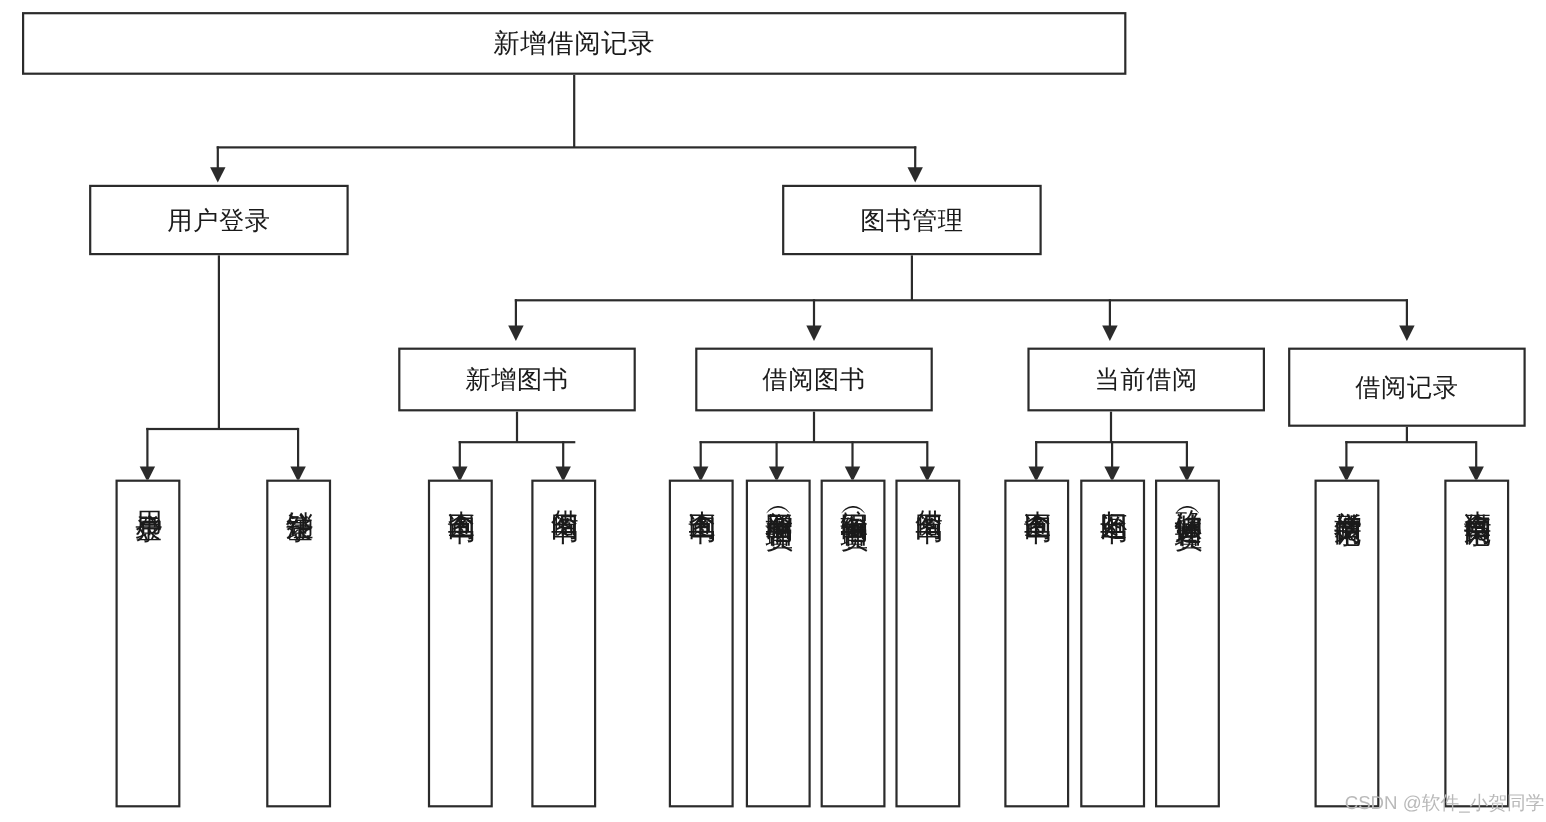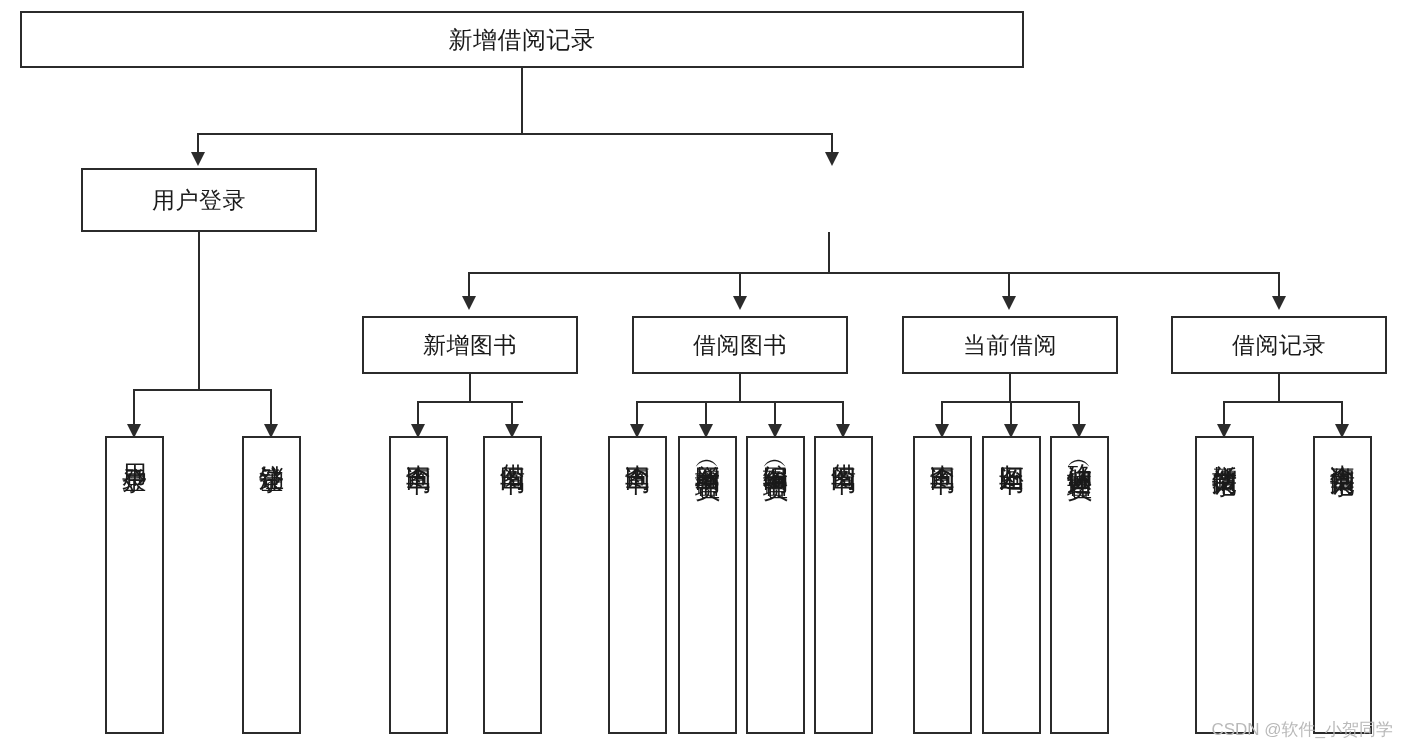--- a/index.html
+++ b/index.html
@@ -56,21 +56,21 @@
   .arrow{
     position:absolute;
     width:0;height:0;
     border-left:7px solid transparent;
     border-right:7px solid transparent;
     border-top:14px solid #2b2b2b;
     z-index:2;
   }
   #watermark{
     position:absolute;
-    right:12px;
+    right:1px;
     bottom:6px;
     font-size:17px;
     color:#b9b9b9;
     white-space:nowrap;
     z-index:4;
     font-family:"Liberation Sans","DejaVu Sans",sans-serif;
   }
 </style>
 </head>
 <body>
@@ -85,20 +85,23 @@
   <div class="ln h" style="left:197px; top:133px; width:636px; height:2px;"></div>
   <div class="ln v" style="left:197px; top:133px; width:2px; height:20px;"></div>
   <div class="arrow" style="left:191px; top:152px;"></div>
   <div class="ln v" style="left:831px; top:133px; width:2px; height:20px;"></div>
   <div class="arrow" style="left:825px; top:152px;"></div>
 
   <div class="node h" style="left:81px; top:168px; width:236px; height:64px;">
     <span class="lbl">用户登录</span>
   </div>
 
+  <div class="node h" style="left:711px; top:168px; width:236px; height:64px;">
+    <span class="lbl">图书管理</span>
+  </div>
 
   <div class="ln v" style="left:198px; top:232px; width:2px; height:158px;"></div>
   <div class="ln h" style="left:133px; top:389px; width:138px; height:2px;"></div>
   <div class="ln v" style="left:133px; top:389px; width:2px; height:36px;"></div>
   <div class="arrow" style="left:127px; top:424px;"></div>
   <div class="ln v" style="left:270px; top:389px; width:2px; height:36px;"></div>
   <div class="arrow" style="left:264px; top:424px;"></div>
 
   <div class="ln v" style="left:828px; top:232px; width:2px; height:41px;"></div>
   <div class="ln h" style="left:468px; top:272px; width:812px; height:2px;"></div>
@@ -111,24 +114,24 @@
   <div class="arrow" style="left:1002px; top:296px;"></div>
   <div class="ln v" style="left:1278px; top:272px; width:2px; height:25px;"></div>
   <div class="arrow" style="left:1272px; top:296px;"></div>
 
   <div class="node h" style="left:362px; top:316px; width:216px; height:58px;">
     <span class="lbl">新增图书</span>
   </div>
   <div class="node h" style="left:632px; top:316px; width:216px; height:58px;">
     <span class="lbl">借阅图书</span>
   </div>
-  <div class="node h" style="left:902px; top:316px; width:216px; height:58px;">
+  <div class="node h" style="left:934px; top:316px; width:216px; height:58px;">
     <span class="lbl">当前借阅</span>
   </div>
-  <div class="node h" style="left:1171px; top:316px; width:216px; height:58px;">
+  <div class="node h" style="left:1171px; top:316px; width:216px; height:72px;">
     <span class="lbl">借阅记录</span>
   </div>
 
   <div class="ln v" style="left:469px; top:374px; width:2px; height:28px;"></div>
   <div class="ln h" style="left:417px; top:401px; width:106px; height:2px;"></div>
   <div class="ln v" style="left:417px; top:401px; width:2px; height:24px;"></div>
   <div class="arrow" style="left:411px; top:424px;"></div>
   <div class="ln v" style="left:511px; top:401px; width:2px; height:24px;"></div>
   <div class="arrow" style="left:505px; top:424px;"></div>
 

